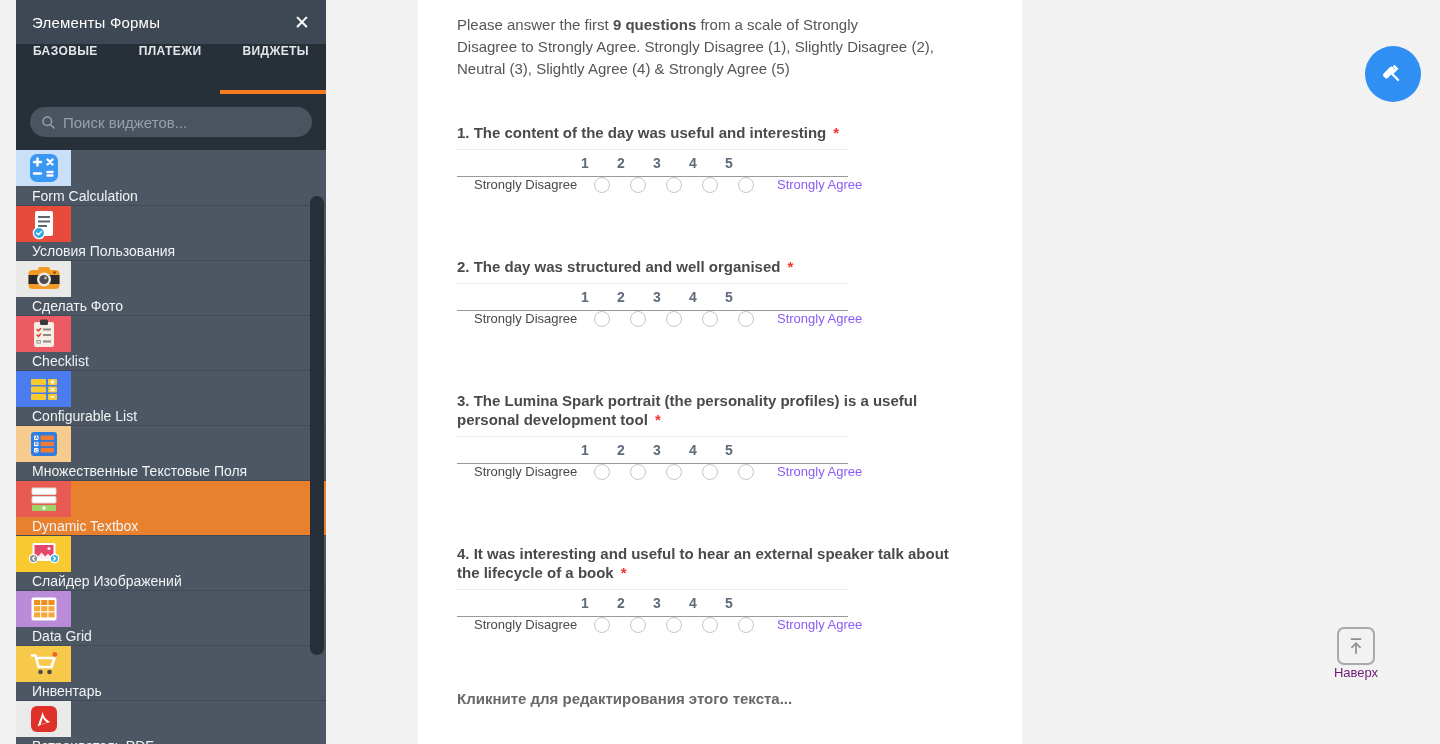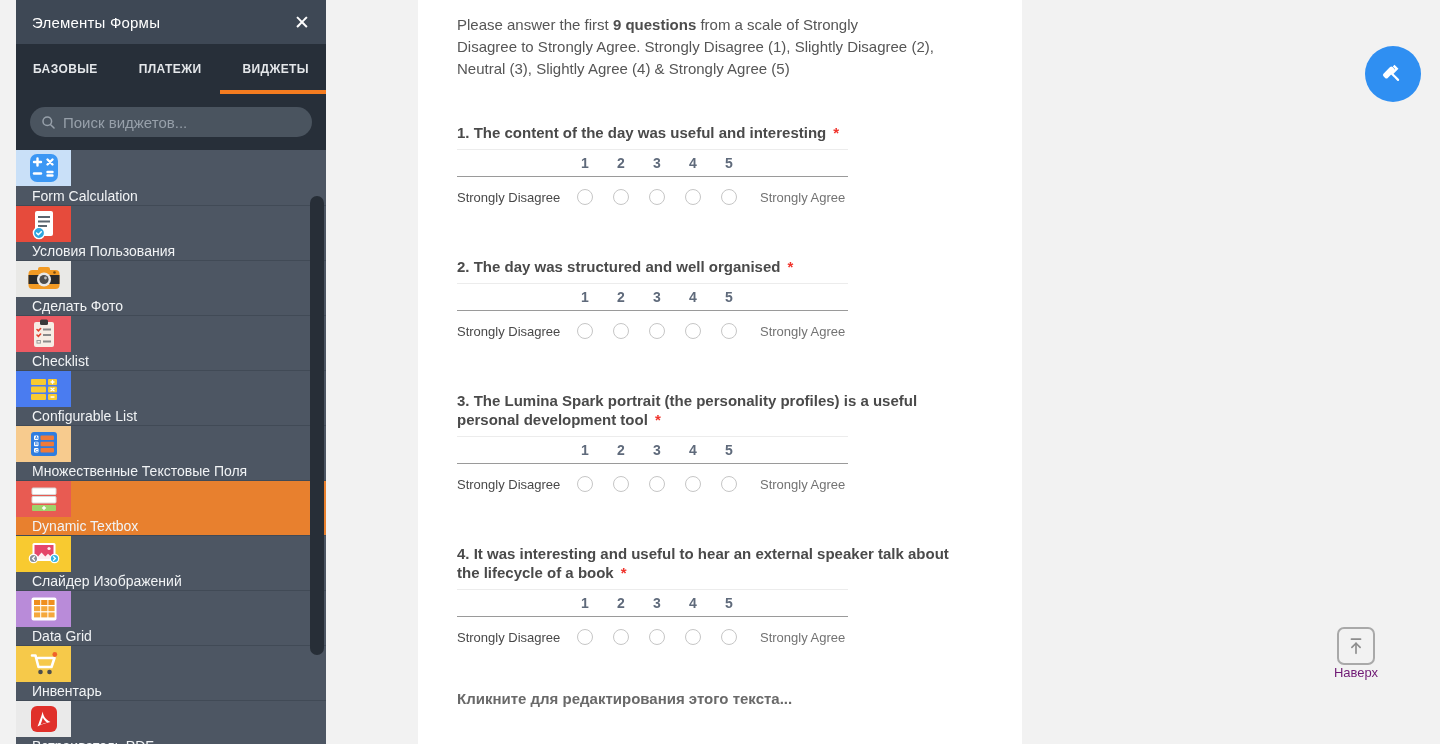--- a/index.html
+++ b/index.html
@@ -5,21 +5,21 @@
   * { box-sizing: border-box; margin: 0; padding: 0; }
   html,body { width:1440px; height:744px; overflow:hidden; background:#f2f2f2;
               font-family:"Liberation Sans", sans-serif; }
   
   #sidebar { position:absolute; left:16px; top:0; width:310px; height:744px;
              background:#272f39; overflow:hidden; z-index:5; }
   .sb-header { height:44px; background:#3e4855; display:flex; align-items:center;
                justify-content:space-between; padding:0 16px; }
   .sb-title { color:#ffffff; font-size:15px; letter-spacing:.2px; }
   .sb-close { color:#ffffff; font-size:19px; font-weight:300; cursor:pointer; line-height:1; }
-  .sb-tabs { position:relative; height:50px; display:flex; align-items:center;
+  .sb-tabs { position:relative; height:50px; display:flex; 
              justify-content:space-between; padding:0 17px; background:#272f39; }
   .sb-tab { color:#e4e7ea; font-size:12px; font-weight:bold; letter-spacing:.4px; cursor:pointer; }
   .tab-underline { position:absolute; left:204px; bottom:0; width:106px; height:4px; background:#f57c20; }
   .sb-search { height:56px; padding:13px 14px; background:#272f39; }
   .search-pill { height:30px; background:#4a545f; border-radius:15px; display:flex;
                  align-items:center; padding:0 11px; gap:7px; }
   .search-pill svg { flex:none; }
   .search-pill input { background:transparent; border:none; outline:none; width:100%;
                        font-size:15px; color:#dfe3e7; font-family:"Liberation Sans",sans-serif; }
   .search-pill input::placeholder { color:#97a0aa; }
@@ -44,26 +44,26 @@
   .question.first { margin-top:43px; }
   .q-title { font-size:15px; font-weight:bold; color:#4a4a4a; line-height:19px;
              white-space:pre-line; }
   .q-req { color:#f0342c; margin-left:7px; }
   .scale { width:391px; margin-top:7px; }
   .scale-head { display:flex; align-items:center; height:28px;
                 border-top:1px solid #ececec; border-bottom:1px solid #9a9a9a; }
   .scale-spacer { width:110px; flex:none; }
   .num-cell { width:36px; flex:none; text-align:center; color:#5f6a7b;
               font-size:14px; font-weight:bold; }
-  .scale-row { display:flex; align-items:center; height:40px; }
+  .scale-row { display:flex; align-items:flex-start; height:40px;margin-left:17px; }
   .lbl-left { width:110px; flex:none; font-size:13px; color:#494949; }
   .radio-cell { width:36px; flex:none; display:flex; justify-content:center; }
   .radio { width:16px; height:16px; border:1px solid #c6c6c6; border-radius:50%;
            background:#fff; cursor:pointer; }
-  .lbl-right { margin-left:13px; font-size:13px; color:#737373; white-space:nowrap; }
+  .lbl-right { margin-left:13px; font-size:13px; color:#8b5cf6; white-space:nowrap; }
   .footer-text { margin-top:33px; font-size:15px; color:#696969; cursor:pointer;font-weight:bold; }
   
   #fab { position:absolute; left:1365px; top:46px; width:56px; height:56px; border-radius:50%;
          background:#2f8ff2; display:flex; align-items:center; justify-content:center;
          cursor:pointer; z-index:4; }
   #scrolltop { position:absolute; left:1331px; top:627px; width:50px; text-align:center; z-index:4; }
   #scrolltop .box { width:38px; height:38px; margin:0 auto; border:2px solid #a9a9a9;
                     border-radius:7px; display:flex; align-items:center; justify-content:center;
                     cursor:pointer; }
   #scrolltop .lbl { font-size:13px; color:#701a75; }

